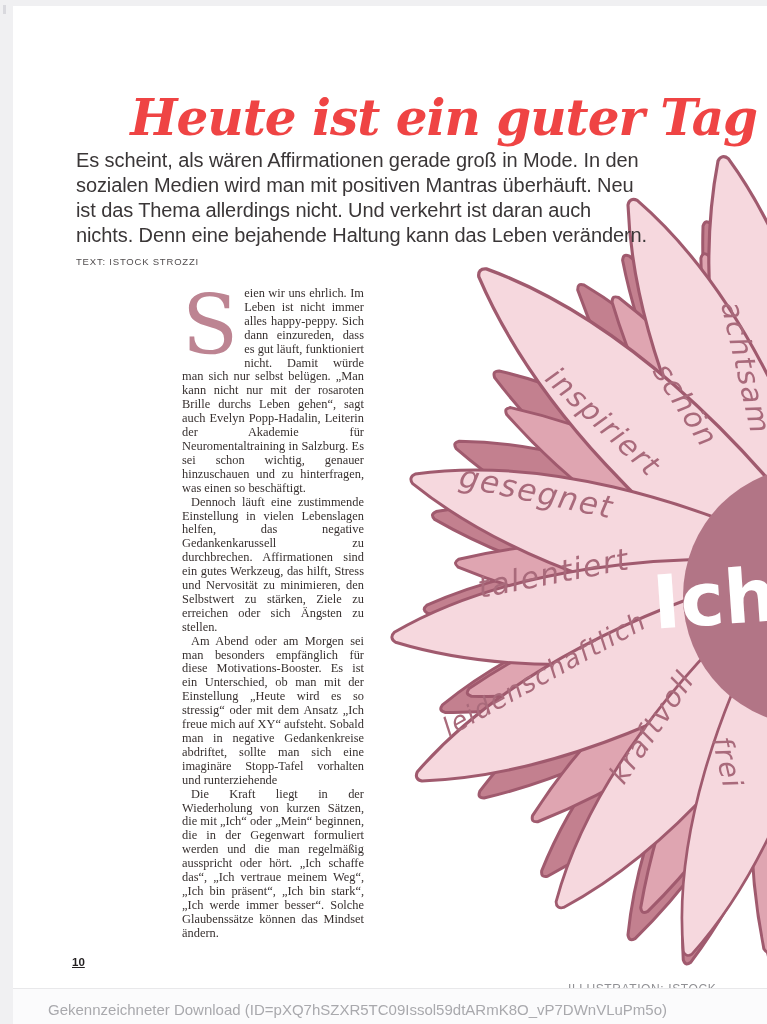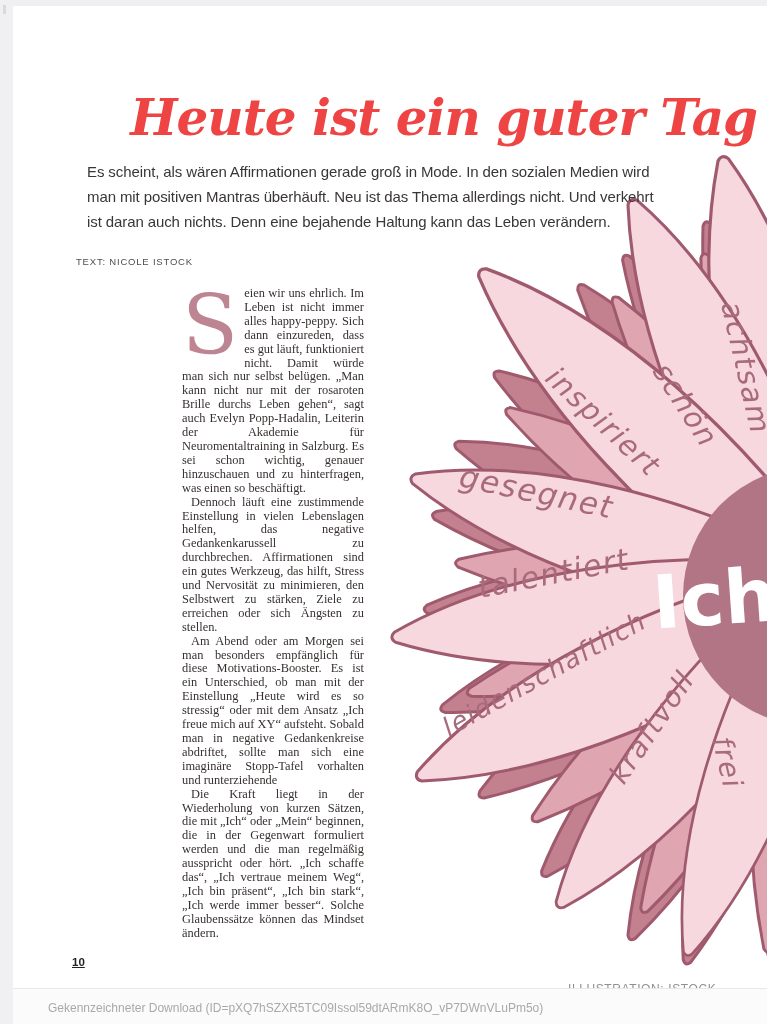--- a/index.html
+++ b/index.html
@@ -8,35 +8,35 @@
   
   .edge-left{position:absolute;left:0;top:0;width:13px;height:100%;background:#f0f0f2;}
   .edge-top{position:absolute;left:0;top:0;width:100%;height:6px;background:#f0f0f2;}
   .edge-tick{position:absolute;left:3px;top:5px;width:3px;height:9px;background:#d9d9de;}
   .page{position:absolute;left:13px;top:6px;right:0;height:982px;background:#ffffff;overflow:hidden;}
   .below-page{position:absolute;left:13px;top:988px;right:0;bottom:0;background:#fbfbfc;border-top:1px solid #e8e8ea;}
 
   .headline{position:absolute;top:48px;left:90px;right:10px;text-align:right;
             font-family:"DejaVu Serif",serif;font-style:italic;font-weight:bold;
             font-size:50px;line-height:60px;color:#ef4444;letter-spacing:-1px;white-space:nowrap;}
-  .intro{position:absolute;top:141px;left:62px;width:572px;margin:12px;
-         font-size:15px;line-height:25px;color:#3a3637;letter-spacing:-0.1px;}
+  .intro{position:absolute;top:141px;left:62px;width:572px;margin:1px;
+         font-size:20px;line-height:25px;color:#3a3637;letter-spacing:-0.1px;}
   .byline{position:absolute;top:250px;left:63px;font-size:9.5px;letter-spacing:0.8px;color:#514d4e;}
 
   .body-col{position:absolute;top:281px;left:169px;width:182px;
             font-family:"Liberation Serif","DejaVu Serif",serif;
             font-size:12.4px;line-height:13.9px;color:#37302f;text-align:justify;}
   .body-col p{margin:0;}
   .body-col p.ind{text-indent:9px;}
   .dropcap{float:left;font-family:"DejaVu Serif",serif;font-size:82px;line-height:70px;
            color:#bd8492;padding:4px 6px 0 0;}
 
   .credit{position:absolute;top:976px;left:555px;font-size:12px;letter-spacing:0.6px;color:#909094;}
   .pagenum{position:absolute;top:950px;left:59px;font-size:11.5px;font-weight:bold;color:#231f20;text-decoration:underline;}
-  .footer-note{position:absolute;top:1001px;left:48px;font-size:12px;color:#a9a9ad;}
+  .footer-note{position:absolute;top:1001px;left:48px;font-size:15px;color:#a9a9ad;}
 
   svg.flower{position:absolute;left:0;top:0;pointer-events:none;}
   .p-dark {fill:var(--petal_dark,#c3808f); stroke:var(--petal_outline,#a25a6e); stroke-width:3; stroke-linejoin:round;}
   .p-mid  {fill:var(--petal_mid,#dfa5b1);  stroke:var(--petal_outline,#a25a6e); stroke-width:3; stroke-linejoin:round;}
   .p-light{fill:var(--petal_light,#f6d8de);stroke:var(--petal_outline,#9e5569); stroke-width:3; stroke-linejoin:round;}
   .petal-label{fill:var(--petal_text,#a96a7b);font-family:"DejaVu Sans",sans-serif;font-style:italic;
                font-size:29px;letter-spacing:1.5px;text-anchor:middle;dominant-baseline:middle;}
   .center-circle{fill:var(--center_circle,#b27586);}
   .center-text{fill:#ffffff;font-family:"DejaVu Sans",sans-serif;font-weight:bold;font-size:74px;
                text-anchor:middle;dominant-baseline:middle;}
@@ -108,21 +108,21 @@
       </g>
 
       <circle class="center-circle" cx="800" cy="590" r="130"></circle>
       <text class="center-text" transform="translate(702 598) rotate(-4)">Ich</text>
     </svg>
 
     <h1 class="headline">Heute ist ein guter Tag</h1>
 
     <p class="intro">Es scheint, als wären Affirmationen gerade groß in Mode. In den sozialen Medien wird man mit positiven Mantras überhäuft. Neu ist das Thema allerdings nicht. Und verkehrt ist daran auch nichts. Denn eine bejahende Haltung kann das Leben verändern.</p>
 
-    <div class="byline">TEXT: NICOLE ISTOCK</div>
+    <div class="byline">TEXT: ISTOCK STROZZI</div>
 
     <div class="body-col">
       <p><span class="dropcap">S</span><span>eien wir uns ehrlich. Im Leben ist nicht immer alles happy-peppy. Sich dann einzureden, dass es gut läuft, funktioniert nicht. Damit würde man sich nur selbst belügen. „Man kann nicht nur mit der rosaroten Brille durchs Leben gehen“, sagt auch Evelyn Popp-Hadalin, Leiterin der Akademie für Neuromentaltraining in Salzburg. Es sei schon wichtig, genauer hinzuschauen und zu hinterfragen, was einen so beschäftigt.</span></p>
       <p class="ind">Dennoch läuft eine zustimmende Einstellung in vielen Lebenslagen helfen, das negative Gedankenkarussell zu durchbrechen. Affirmationen sind ein gutes Werkzeug, das hilft, Stress und Nervosität zu minimieren, den Selbstwert zu stärken, Ziele zu erreichen oder sich Ängsten zu stellen.</p>
       <p class="ind">Am Abend oder am Morgen sei man besonders empfänglich für diese Motivations-Booster. Es ist ein Unterschied, ob man mit der Einstellung „Heute wird es so stressig“ oder mit dem Ansatz „Ich freue mich auf XY“ aufsteht. Sobald man in negative Gedankenkreise abdriftet, sollte man sich eine imaginäre Stopp-Tafel vorhalten und runterziehende</p>
       <p class="ind">Die Kraft liegt in der Wiederholung von kurzen Sätzen, die mit „Ich“ oder „Mein“ beginnen, die in der Gegenwart formuliert werden und die man regelmäßig ausspricht oder hört. „Ich schaffe das“, „Ich vertraue meinem Weg“, „Ich bin präsent“, „Ich bin stark“, „Ich werde immer besser“. Solche Glaubenssätze können das Mindset ändern.</p>
     </div>
 
     <div class="credit">ILLUSTRATION: ISTOCK</div>
     <div class="pagenum">10</div>

